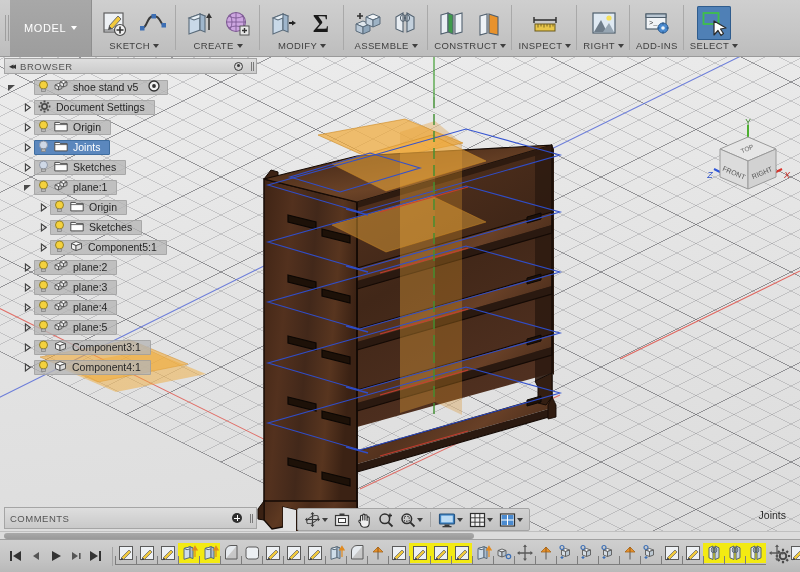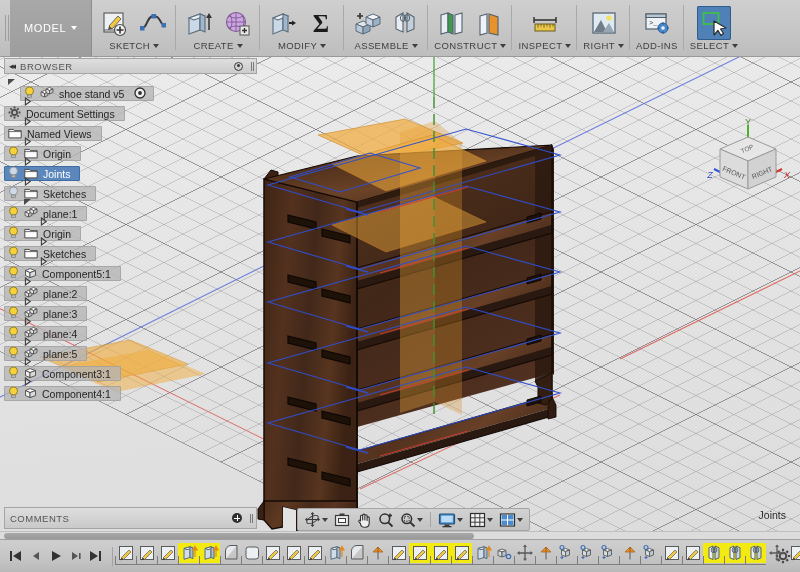--- a/index.html
+++ b/index.html
@@ -75,21 +75,21 @@
     border:1px solid #a5a5a5; padding:0 4px;
     font-size:9.5px; color:#555; letter-spacing:.5px;
   }
   .collapse-icon{ color:#333; font-size:9px; letter-spacing:-2px; }
   #browser-head .spacer{ flex:1; }
   .hd-dot{ width:9px;height:9px;border-radius:50%; border:1.5px solid #3a3a3a; position:relative;}
   .hd-dot::after{content:"";position:absolute;left:1.5px;top:1.5px;width:3px;height:3px;background:#3a3a3a;border-radius:50%;}
   .hd-bar{ width:1px;height:9px;background:#7a7a7a; box-shadow:2px 0 0 #7a7a7a; margin-left:2px;}
 
   #tree{ padding-top:3px; }
-  .row{ display:flex; align-items:flex-start; height:20px; position:relative;flex-direction:column; }
+  .row{ display:flex; align-items:center; height:20px; position:relative; }
   .tw{ display:inline-block; width:14px; text-align:center; flex:none; }
   .tw svg{ display:block; margin:0 auto; }
   .rowbody{
     display:inline-flex; align-items:center; gap:5px; height:15px;
     background:rgba(181,181,181,.78);
     border:1px solid rgba(150,150,150,.55);
     padding:0 7px 0 3px; border-radius:1px;
     color:#262626; font-size:10.5px; white-space:nowrap;
   }
   .rowbody.sel{ background:#5b87bd; border-color:#3f6d9f; color:#fff; }
@@ -614,34 +614,20 @@
             <span class="lbl">Document Settings</span>
           </span>
         </div>
         <div class="row">
           <span class="tw" style="margin-left: 16px;">
             <svg width="9" height="9" viewBox="0 0 9 9">
               <path d="M2.4 1 L7.2 4.5 L2.4 8 Z" fill="none" stroke="#3f3f3f" stroke-width="1.1"></path>
             </svg>
           </span>
           <span class="rowbody">
-            <span><svg width="14" height="12" viewBox="0 0 14 12">
-                <path d="M.8 2.4 h4.6 l1.1 1.3 h6.7 v7.2 H.8 Z" fill="#fdfdfd" stroke="#4a4a4a" stroke-width="1"></path>
-                <path d="M.8 4.6 h12.4" stroke="#4a4a4a" stroke-width=".8"></path>
-              </svg></span>
-            <span class="lbl">Named Views</span>
-          </span>
-        </div>
-        <div class="row">
-          <span class="tw" style="margin-left: 16px;">
-            <svg width="9" height="9" viewBox="0 0 9 9">
-              <path d="M2.4 1 L7.2 4.5 L2.4 8 Z" fill="none" stroke="#3f3f3f" stroke-width="1.1"></path>
-            </svg>
-          </span>
-          <span class="rowbody">
             <span class="bulb"><svg width="11" height="13" viewBox="0 0 11 13">
                 <circle cx="5.5" cy="5" r="4" fill="#f4d13d" stroke="#8d7a1c" stroke-width=".9"></circle>
                 <rect x="3.5" y="9" width="4" height="2.6" fill="#b9b9b9" stroke="#7e7e7e" stroke-width=".7"></rect>
               </svg></span>
             <span><svg width="14" height="12" viewBox="0 0 14 12">
                 <path d="M.8 2.4 h4.6 l1.1 1.3 h6.7 v7.2 H.8 Z" fill="#fdfdfd" stroke="#4a4a4a" stroke-width="1"></path>
                 <path d="M.8 4.6 h12.4" stroke="#4a4a4a" stroke-width=".8"></path>
               </svg></span>
             <span class="lbl">Origin</span>
           </span>

